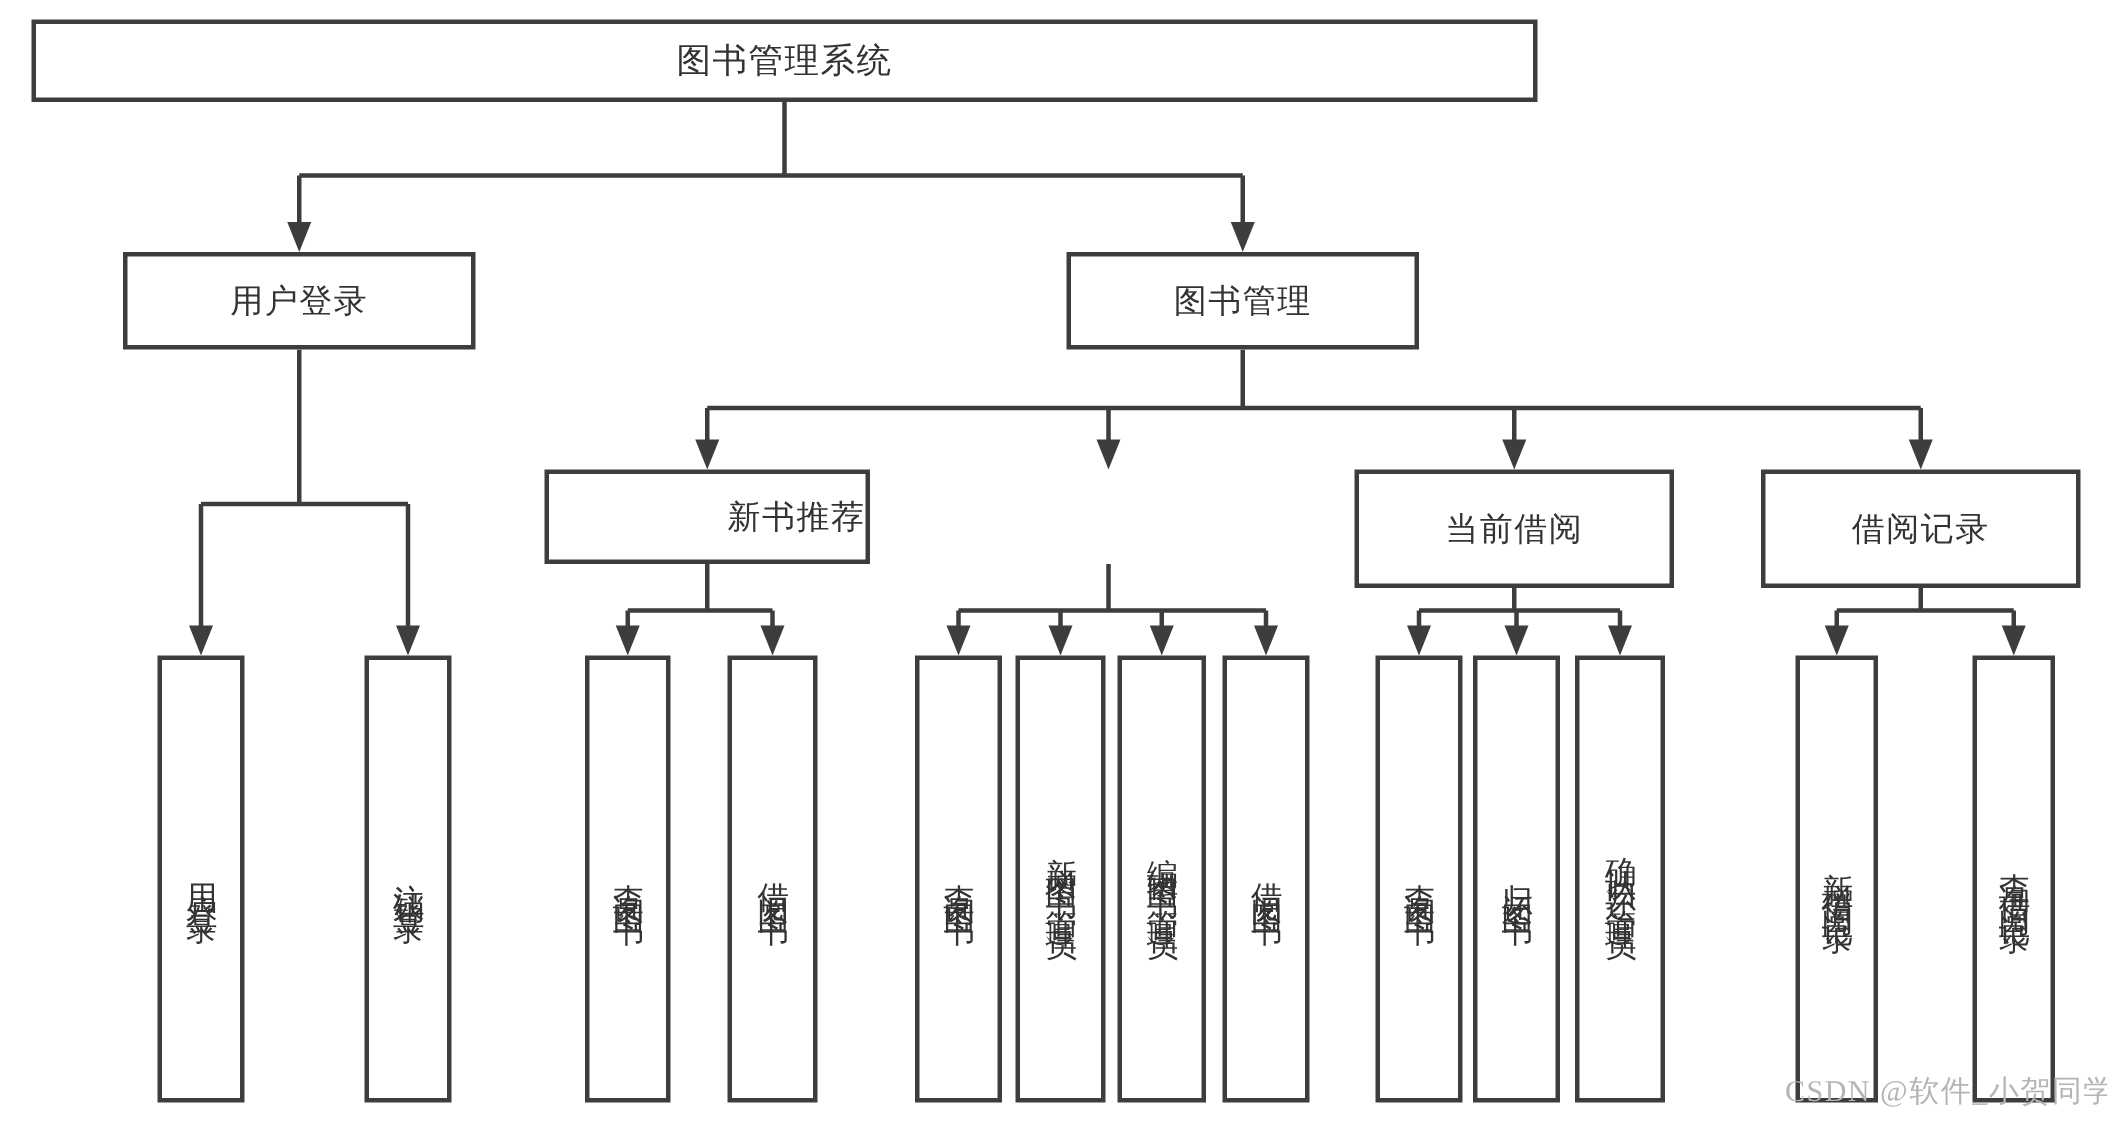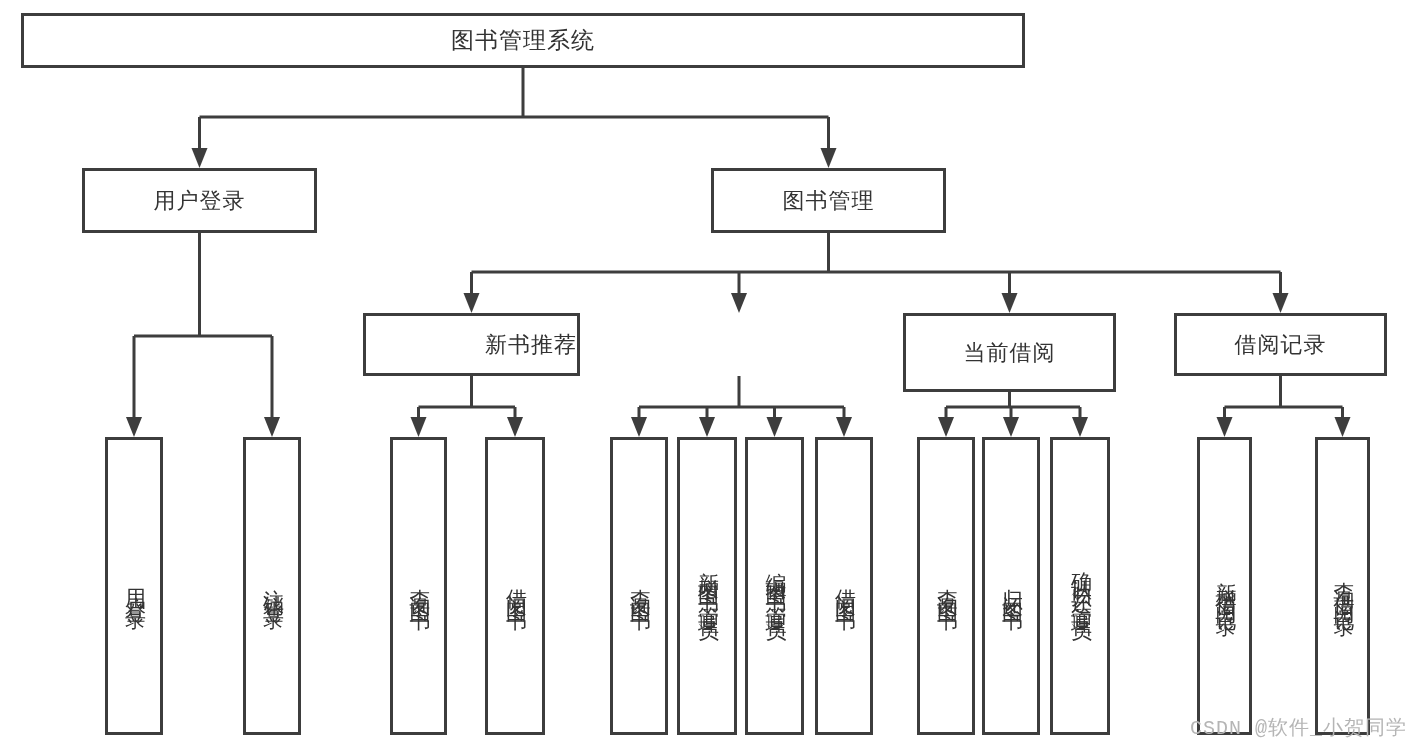--- a/index.html
+++ b/index.html
@@ -6,21 +6,21 @@
     --line:#3d3d3d;
     --text:#333333;
     --watermark:#b5b5b5;
     --bg:#ffffff;
   }
   html,body{margin:0;padding:0;background:var(--bg);}
   #stage{
     position:relative;
     width:1405px;height:747px;
     background:var(--bg);
-    font-family:Liberation Mono, monospace;
+    font-family:Liberation Serif, serif;
     overflow:hidden;
   }
   #wires{position:absolute;left:0;top:0;width:1405px;height:747px;}
   #wires path.stem{stroke:var(--line);stroke-width:3;fill:none;}
   #wires polygon.head{fill:var(--line);stroke:none;}
   .node{
     position:absolute;
     box-sizing:border-box;
     border:3px solid var(--line);
     background:var(--bg);
@@ -111,21 +111,21 @@
   <div class="node hnode" style="left:711px;top:168px;width:235px;height:65px;">
     <span>图书管理</span>
   </div>
 
   <div class="node hnode" style="left:363px;top:313px;width:217px;height:63px;justify-content:flex-end;">
     <span>新书推荐</span>
   </div>
   <div class="node hnode" style="left:903px;top:313px;width:213px;height:79px;">
     <span>当前借阅</span>
   </div>
-  <div class="node hnode" style="left:1174px;top:313px;width:213px;height:63px;">
+  <div class="node hnode" style="left:1174px;top:313px;width:213px;height:79px;">
     <span>借阅记录</span>
   </div>
 
   <div class="node leaf" style="left:105px;top:437px;width:58px;height:298px;">
     <span class="vtext">用户登录</span>
   </div>
   <div class="node leaf" style="left:243px;top:437px;width:58px;height:298px;">
     <span class="vtext">注销登录</span>
   </div>
 

